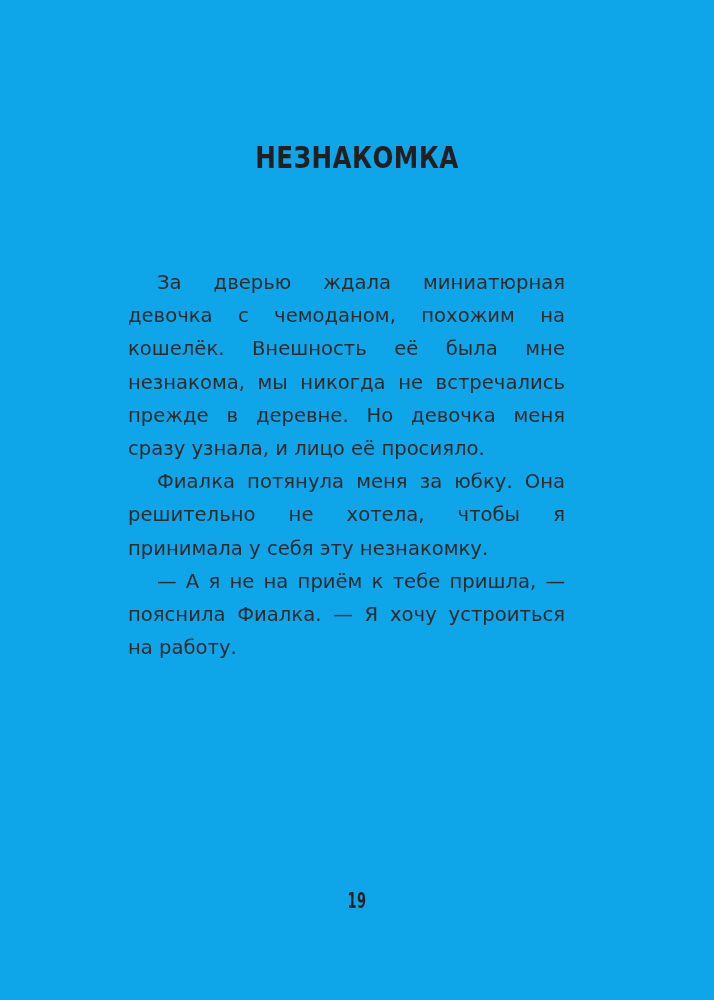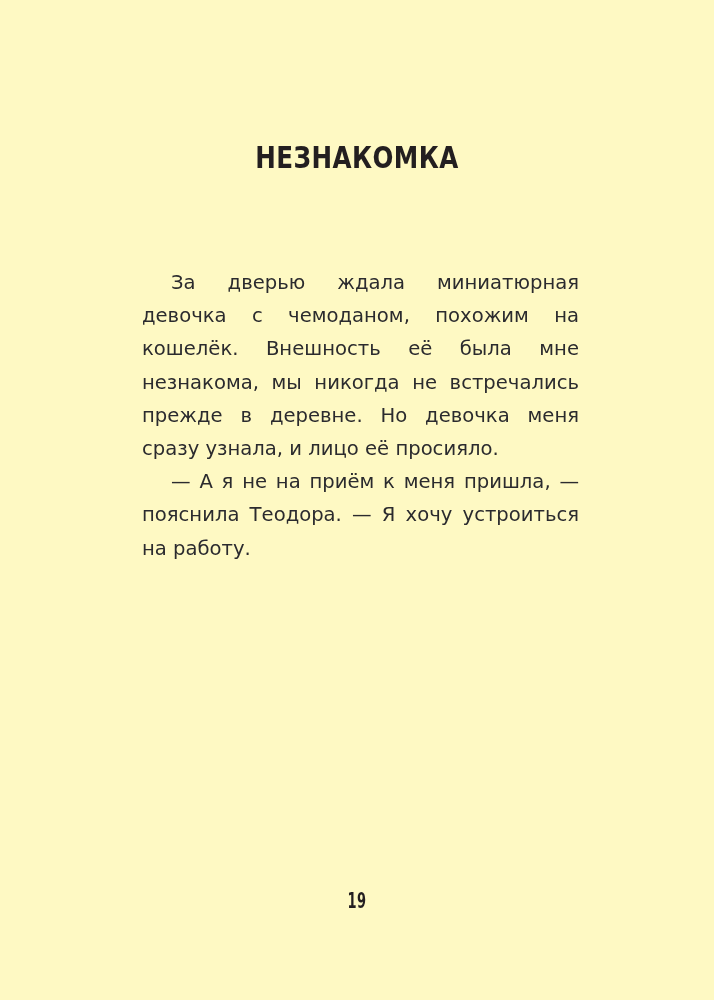--- a/index.html
+++ b/index.html
@@ -12,21 +12,21 @@
     height: 1000px;
     position: relative;
     overflow: hidden;
     font-family: "Liberation Sans", sans-serif;
     -webkit-font-smoothing: antialiased;
   }
 
   .page {
     position: absolute;
     inset: 0;
-    background: #fef9c3;
+    background: #0ea5e9;
   }
 
   
   .chapter-title {
     position: absolute;
     left: 0;
     right: 0;
     top: 122px;
     text-align: center;
     font-family: "DejaVu Sans", sans-serif;
@@ -36,21 +36,21 @@
     letter-spacing: 0.5px;
     color: #231f20;
     transform: scaleX(0.82);
     transform-origin: center top;
     white-space: nowrap;
   }
 
   
   .text-column {
     position: absolute;
-    left: 142px;
+    left: 128px;
     top: 266px;
     width: 437px;
     color: #2b2b2e;
     font-family: "DejaVu Sans", sans-serif;
     font-size: 19.6px;
     line-height: 33.2px;
     text-align: justify;
     text-justify: inter-word;
     letter-spacing: 0px;
     word-spacing: 0px;
@@ -94,21 +94,22 @@
 
 <div class="page">
 
   <h1 class="chapter-title">НЕЗНАКОМКА</h1>
 
   <div class="text-column">
 
     <p class="para">За дверью ждала миниатюрная девочка с чемоданом, похожим на кошелёк. Внешность её была мне незнакома, мы никогда не встречались прежде в деревне. Но девочка меня сразу узнала, и лицо её просияло.</p>
 
 
+    <p class="para">Фиалка потянула меня за юбку. Она решительно не хотела, чтобы я принимала у себя эту незнакомку.</p>
 
 
-    <p class="para">— А я не на приём к меня пришла, — пояснила Теодора. — Я хочу устроиться на работу.</p>
+    <p class="para">— А я не на приём к тебе пришла, — пояснила Фиалка. — Я хочу устроиться на работу.</p>
 
   </div>
 
   <div class="folio">19</div>
 
 </div>
 
 </body></html>

